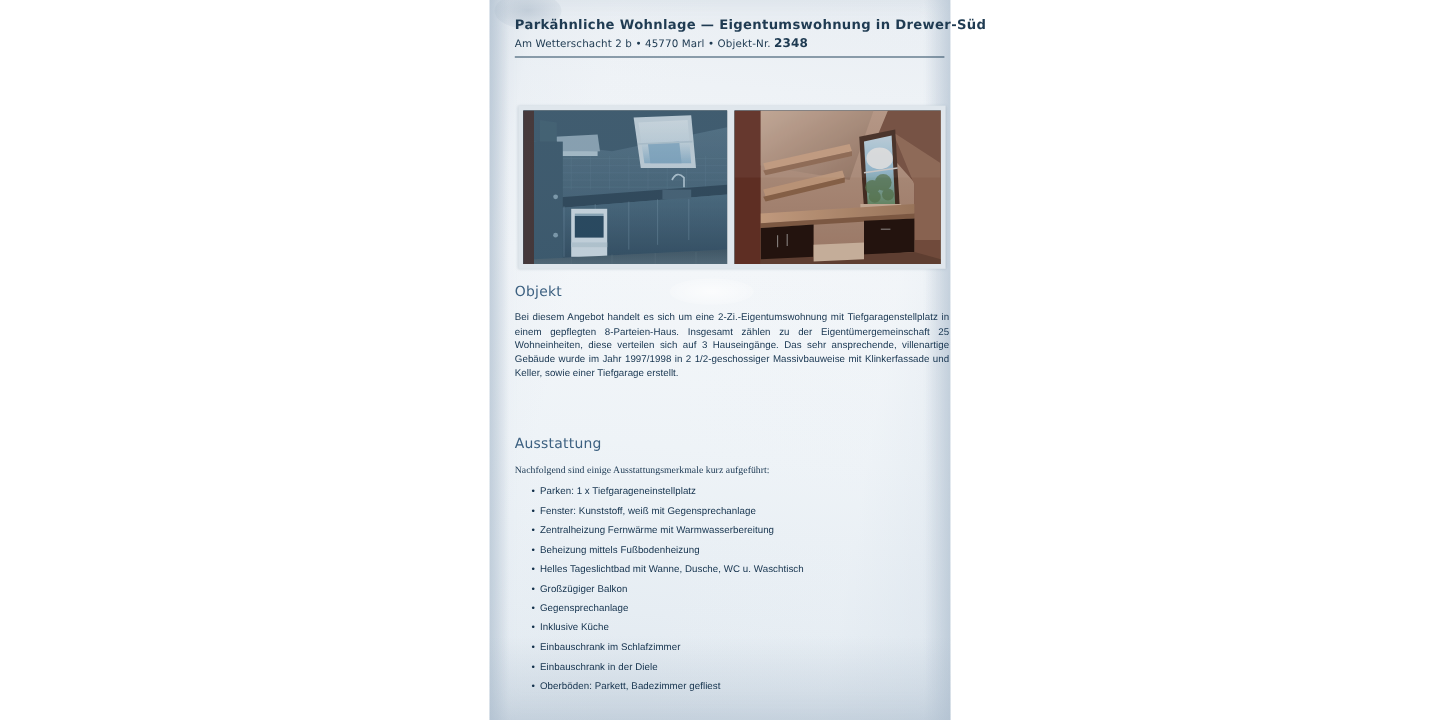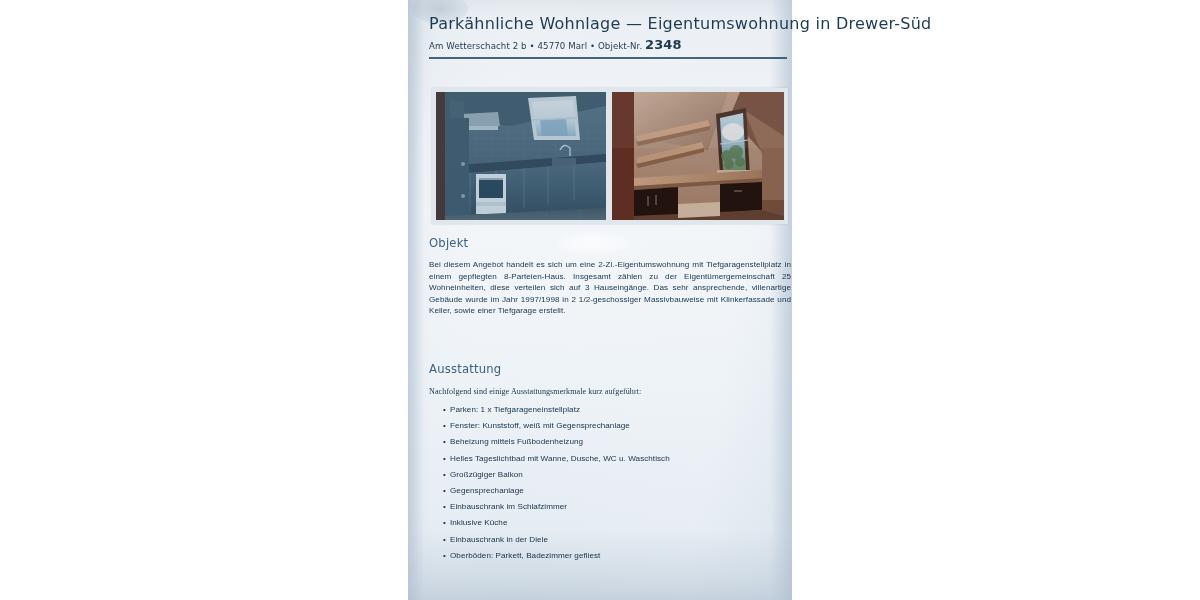--- a/index.html
+++ b/index.html
@@ -95,39 +95,39 @@
 
   
   .doc-header {
     position: absolute;
     left: 9px;
     top: 14px;
     width: 360px;
   }
   .doc-title {
     font-family: "DejaVu Sans", sans-serif;
-    font-size: 16px;
-    font-weight: 400;
+    font-size: 11px;
+    font-weight: 700;
     letter-spacing: 0.25px;
     color: #1f3b52;
     white-space: nowrap;
     line-height: 1.25;
   }
   .doc-subtitle {
     margin-top: 3px;
     font-family: "DejaVu Sans", sans-serif;
     font-size: 8.6px;
     font-weight: 500;
     letter-spacing: 0.1px;
     color: #1d3950;
     white-space: nowrap;
   }
   .doc-subtitle .objnr {
     font-weight: 700;
-    font-size: 13px;
+    font-size: 10px;
   }
   .header-rule {
     margin-top: 5px;
     width: 358px;
     height: 1.6px;
     background: #2c4a63;
     opacity: 0.85;
   }
 
   
@@ -409,25 +409,26 @@
         <span>Bei diesem Angebot handelt es sich um eine </span><b>2-Zi.-Eigentumswohnung mit Tiefgaragenstellplatz</b><span> in einem gepflegten 8-Parteien-Haus. Insgesamt zählen zu der Eigentümergemeinschaft 25 Wohneinheiten, diese verteilen sich auf 3 Hauseingänge. Das sehr ansprechende, villenartige Gebäude wurde im Jahr 1997/1998 in 2 1/2-geschossiger Massivbauweise mit Klinkerfassade und Keller, sowie einer Tiefgarage erstellt.</span>
       </div>
 
       <div class="section-head" id="head-ausstattung">Ausstattung</div>
 
       <div class="ausstattung-intro">Nachfolgend sind einige Ausstattungsmerkmale kurz aufgeführt:</div>
 
       <ul class="feature-list" id="feature-list">
           <li class="feature-item"><span class="bullet">•</span><span>Parken: 1 x Tiefgarageneinstellplatz</span></li>
           <li class="feature-item"><span class="bullet">•</span><span>Fenster: Kunststoff, weiß mit Gegensprechanlage</span></li>
+          <li class="feature-item"><span class="bullet">•</span><span>Zentralheizung Fernwärme mit Warmwasserbereitung</span></li>
           <li class="feature-item"><span class="bullet">•</span><span>Beheizung mittels Fußbodenheizung</span></li>
           <li class="feature-item"><span class="bullet">•</span><span>Helles Tageslichtbad mit Wanne, Dusche, WC u. Waschtisch</span></li>
           <li class="feature-item"><span class="bullet">•</span><span>Großzügiger Balkon</span></li>
           <li class="feature-item"><span class="bullet">•</span><span>Gegensprechanlage</span></li>
+          <li class="feature-item"><span class="bullet">•</span><span>Inklusive Küche</span></li>
           <li class="feature-item"><span class="bullet">•</span><span>Einbauschrank im Schlafzimmer</span></li>
-          <li class="feature-item"><span class="bullet">•</span><span>Inklusive Küche</span></li>
           <li class="feature-item"><span class="bullet">•</span><span>Einbauschrank in der Diele</span></li>
           <li class="feature-item"><span class="bullet">•</span><span>Oberböden: Parkett, Badezimmer gefliest</span></li>
         </ul>
 
     </div>
   </div>
 </div>
 
 </body></html>

